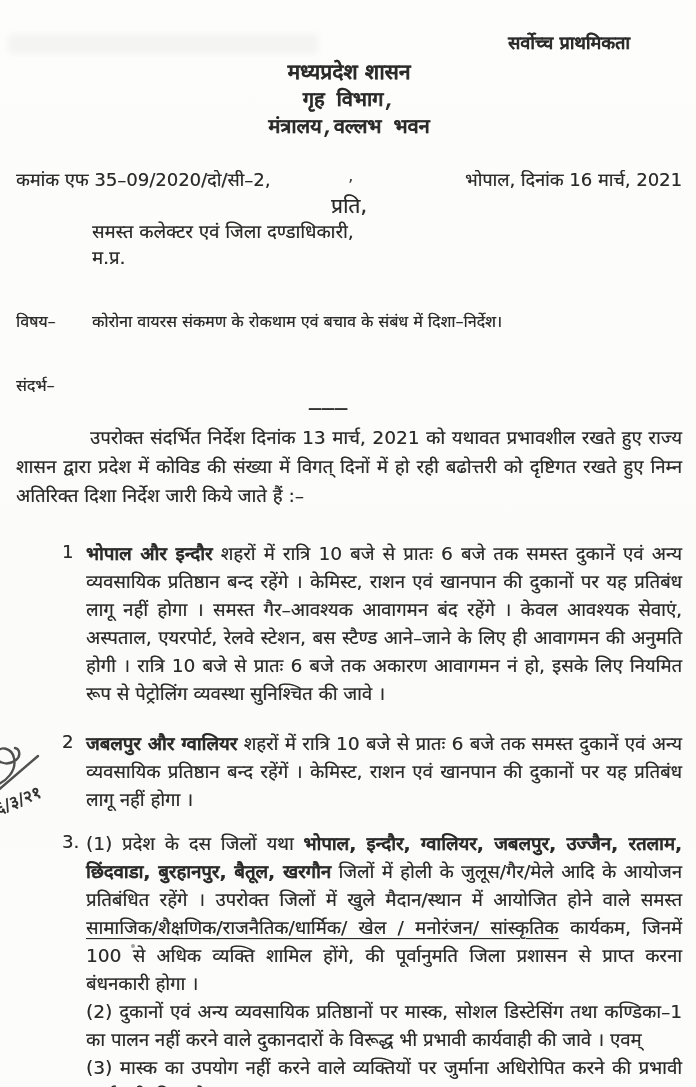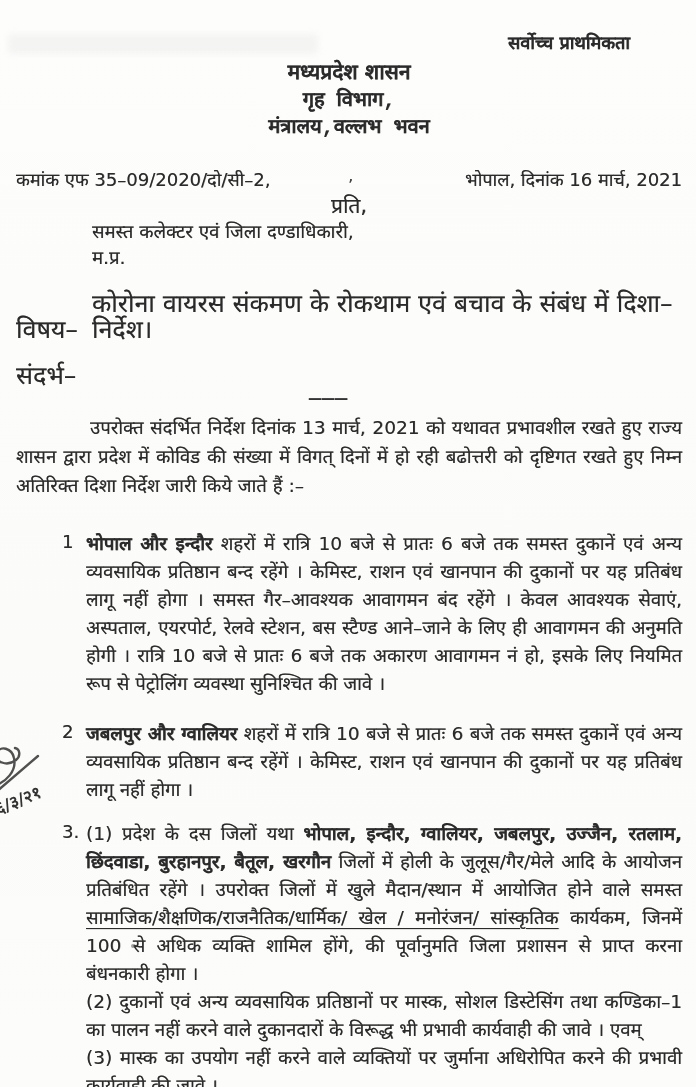--- a/index.html
+++ b/index.html
@@ -16,21 +16,21 @@
     background:#dddddd; opacity:0.28; filter:blur(3px); border-radius:4px;
   }
   .priority { margin-top:30px; text-align:right; padding-right:52px; font-size:18px; font-weight:bold; }
   .letterhead { text-align:center; margin-top:4px; font-weight:bold; }
   .letterhead .l1 { font-size:21px; line-height:29px; }
   .letterhead .l2, .letterhead .l3 { font-size:20px; line-height:27px;font-family:Liberation Mono, monospace; }
   .refrow { display:flex; justify-content:space-between; margin-top:26px; font-size:18px; }
   .stray-mark { position:absolute; left:348px; top:176px; font-size:16px; color:#444; }
   .to-label { font-size:21px;text-align:center; }
   .addr { margin-left:76px; font-size:18.5px; line-height:26px; }
-  .labrow { display:flex; margin-top:20px; font-size:25px; line-height:26px;align-items:flex-end; }
+  .labrow { display:flex; margin-top:38px; font-size:16px; line-height:26px; }
   .labrow .lab { flex:none; width:76px; }
   .labrow .labtext { flex:1; }
   .dashes { margin:4px 0 0 292px; font-size:14px; line-height:10px; letter-spacing:-1px; font-weight:bold; color:#333; }
   .intro { margin:10px 0 0 0; text-indent:74px; text-align:justify; font-size:18.5px; line-height:29px; }
   .item { display:flex; }
   .item-1 { margin-top:30px; }
   .item-2 { margin-top:22px; }
   .item-3 { margin-top:16px; }
   .item .num { flex:none; width:24px; margin-left:46px; font-size:18px; padding-top:1px; }
   .item .itxt { flex:1; text-align:justify; font-size:18.5px; line-height:28px; }

